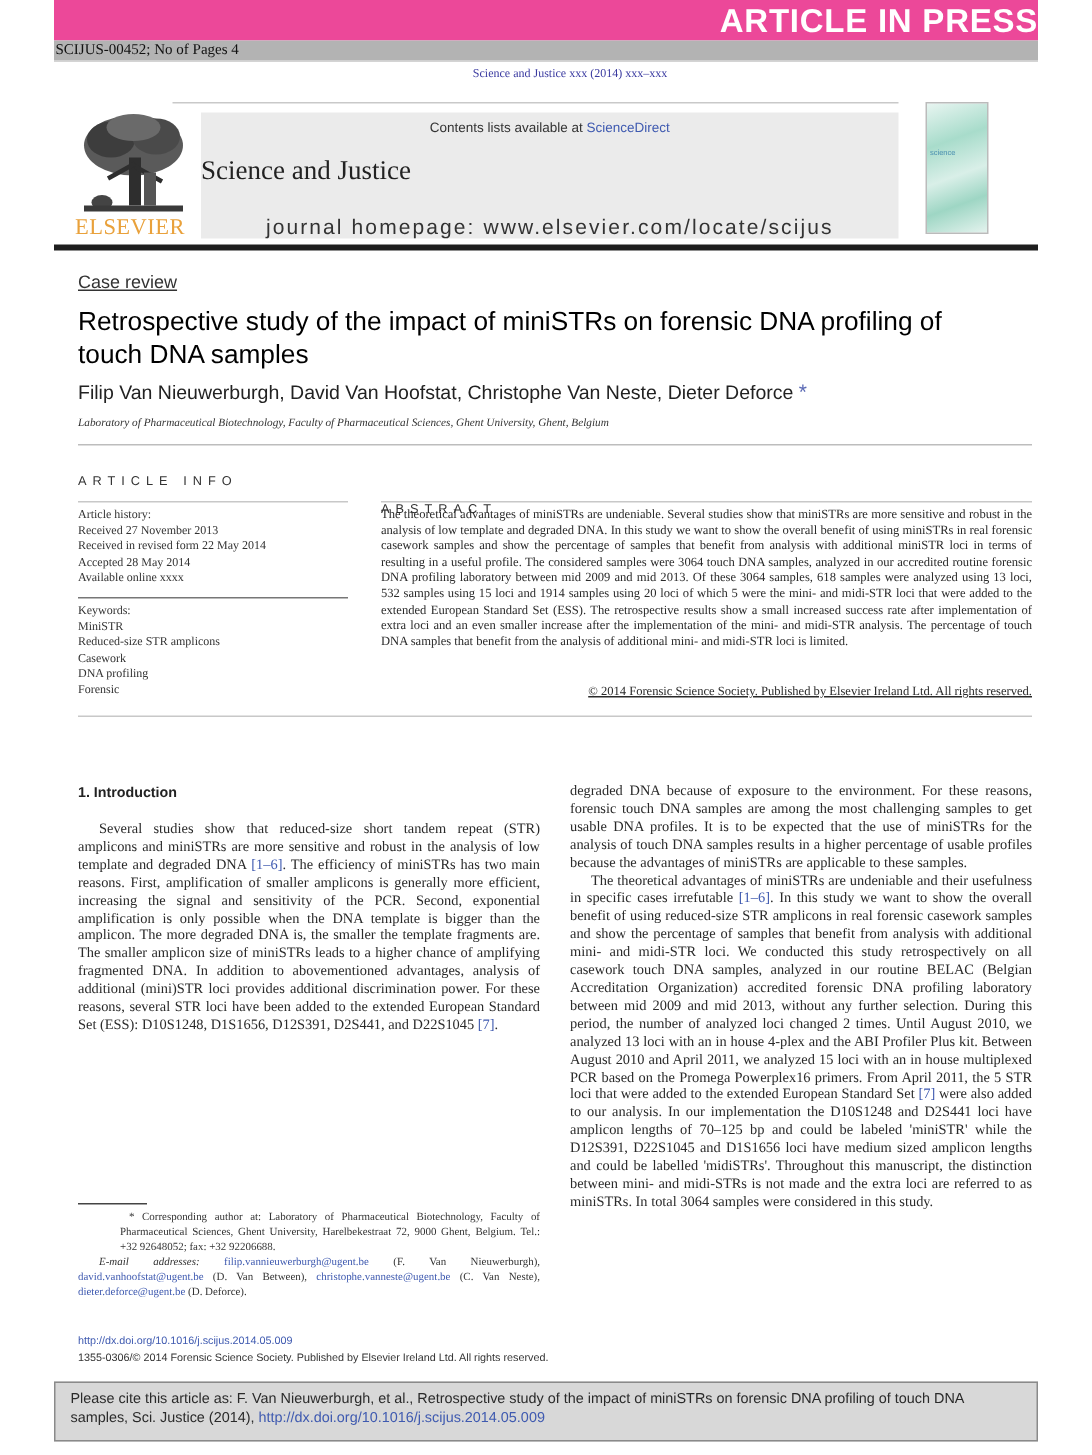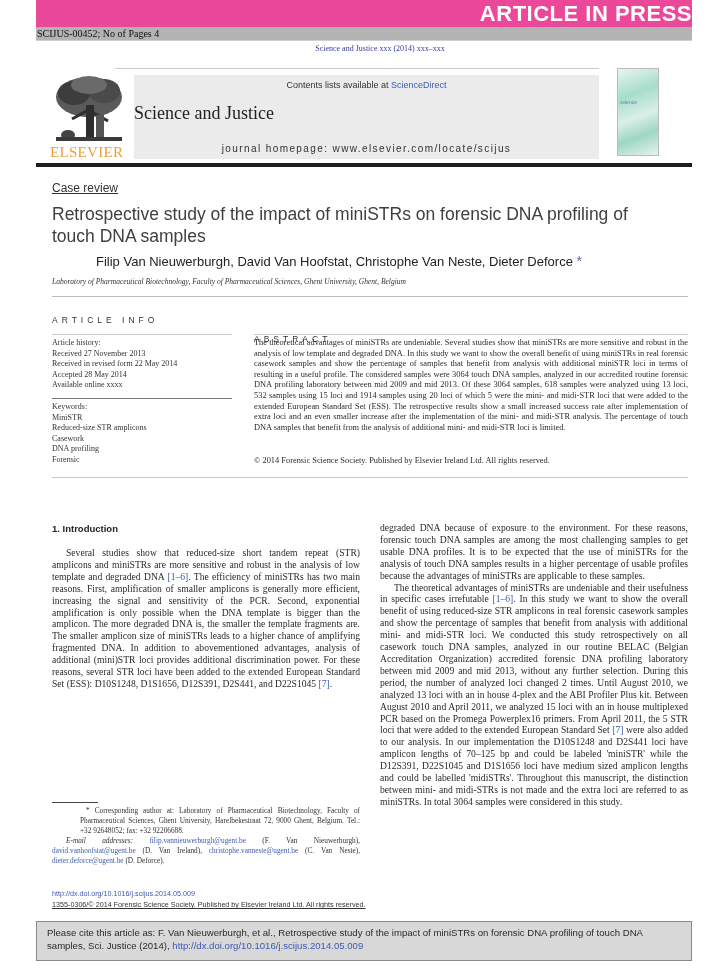--- a/index.html
+++ b/index.html
@@ -19,68 +19,68 @@
   .logo .tree { position: absolute; left: 4px; top: 0; width: 70px; height: 68px; }
   .logo .wordmark { position: absolute; left: 0; top: 69px; width: 78px; text-align: left;
     font-family: "Liberation Serif", serif; font-size: 15px; color: #e9a13b; letter-spacing: 0.3px; }
   .masthead-box { position: absolute; left: 134px; top: 75px; width: 465px; height: 84px; background: #ebebeb; }
   .contents-line { position: absolute; left: 0; width: 100%; top: 5px; text-align: center;
     font-family: "Liberation Sans", sans-serif; font-size: 9px; color: #333; }
   .contents-line a { color: #3f5ab0; text-decoration: none; }
   .journal-name { position: absolute; left: 0; width: 100%; top: 28px; text-align: left;
     font-family: "Liberation Serif", serif; font-size: 18px; color: #222; }
   .homepage-line { position: absolute; left: 0; width: 100%; top: 68px; text-align: center;
-    font-family: "Liberation Sans", sans-serif; font-size: 10px; color: #333; letter-spacing: 1.4px; }
+    font-family: "Liberation Sans", sans-serif; font-size: 14px; color: #333; letter-spacing: 1.4px; }
   .cover { position: absolute; left: 617px; top: 68px; width: 42px; height: 88px; border: 1px solid #bbb;
     background: linear-gradient(160deg, #e8f5f1 0%, #a8dccb 30%, #d9efe8 55%, #9ed6c4 75%, #e4f3ee 100%); }
   .cover .cover-title { position: absolute; left: 2px; top: 30px; font-size: 5px; color: #4a8fb0; font-family: "Liberation Sans", sans-serif; }
   .masthead-rule { position: absolute; left: 36px; top: 163px; width: 656px; height: 4px; background: #1e1e1e; }
 
   .article-type { position: absolute; left: 52px; top: 181px; font-size: 12px; color: #333; font-family: "Liberation Sans", sans-serif; text-decoration: underline; }
-  .title { position: absolute; left: 52px; top: 203px; width: 580px; font-size: 17.5px; line-height: 22px; color: #404040;
+  .title { position: absolute; left: 52px; top: 203px; width: 580px; font-size: 17.5px; line-height: 22px; color: #000000;
     font-family: "Liberation Sans", sans-serif; }
-  .authors { position: absolute; left: 52px; top: 253px; font-size: 13px; color: #222; font-family: "Liberation Sans", sans-serif; margin-left: 44px; }
+  .authors { position: absolute; left: 52px; top: 253px; font-size: 13px; color: #222; font-family: "Liberation Sans", sans-serif; }
   .authors .star { color: #5b6ab5; font-size: 14px; }
   .affiliation { position: absolute; left: 52px; top: 277px; font-size: 7.5px; font-style: italic; color: #333; }
   .rule-top { position: absolute; left: 52px; top: 296px; width: 636px; height: 1px; background: #bdbdbd; }
 
   .section-label { position: absolute; font-family: "Liberation Sans", sans-serif; font-size: 8.5px; letter-spacing: 4px; color: #333; }
   .info-label { left: 52px; top: 315px; }
   .abstract-label { left: 254px; top: 334px; }
   .rule-info { position: absolute; left: 52px; top: 334px; width: 180px; height: 1px; background: #c8c8c8; }
   .rule-abstract { position: absolute; left: 254px; top: 334px; width: 434px; height: 1px; background: #c8c8c8; }
 
   .info-block { position: absolute; left: 52px; width: 180px; font-size: 8px; line-height: 10.5px; color: #333; }
   .info-block .head { }
   .history { top: 338px; }
   .rule-kw { position: absolute; left: 52px; top: 398px; width: 180px; height: 1px; background: #777; }
   .keywords { top: 402px; }
 
   .abstract-text { position: absolute; left: 254px; top: 338px; width: 434px; font-size: 8.4px; line-height: 10.6px;
     color: #2a2a2a; text-align: justify; }
-  .abstract-copy { position: absolute; left: 254px; top: 456px; width: 434px; text-align: left; font-size: 8.4px; color: #2a2a2a; }
+  .abstract-copy { position: absolute; left: 254px; top: 456px; width: 434px; text-align: right; font-size: 8.4px; color: #2a2a2a; text-decoration: underline; }
   .rule-abs-end { position: absolute; left: 52px; top: 477px; width: 636px; height: 1px; background: #c8c8c8; }
 
   .col { position: absolute; width: 308px; font-size: 9.6px; line-height: 11.9px; color: #2a2a2a; text-align: justify; }
   .col-left { left: 52px; }
   .col-right { left: 380px; top: 522px; }
   .sec-heading { position: absolute; left: 52px; top: 523px; font-family: "Liberation Sans", sans-serif; font-weight: bold;
     font-size: 9.5px; color: #222; }
   .col-left.p1 { top: 547px; }
   .col p { text-indent: 14px; }
   .col p.noindent { text-indent: 0; }
   .ref { color: #3f5ab0; }
 
   .fn-rule { position: absolute; left: 52px; top: 802px; width: 46px; height: 1px; background: #444; }
   .footnotes { position: absolute; left: 52px; top: 806px; width: 308px; font-size: 7.3px; line-height: 10px; color: #333; text-align: justify; }
   .footnotes .em { font-style: italic; }
   .footnotes .mail { color: #3f5ab0; }
 
   .doi-line { position: absolute; left: 52px; top: 889px; font-size: 7.2px; color: #3f5ab0; font-family: "Liberation Sans", sans-serif; }
-  .issn-line { position: absolute; left: 52px; top: 900px; font-size: 7.2px; color: #333; font-family: "Liberation Sans", sans-serif; text-decoration: underline; }
+  .issn-line { position: absolute; left: 52px; top: 900px; font-size: 7.2px; color: #333; font-family: "Liberation Sans", sans-serif; }
 
   .cite-box { position: absolute; left: 36px; top: 921px; width: 656px; height: 40px; background: #d8d8d8; border: 1px solid #8a8a8a;
     padding: 5px 10px; font-size: 9.6px; line-height: 12.5px; color: #2a2a2a; font-family: "Liberation Sans", sans-serif; }
   .cite-box .link { color: #3f5ab0; }
 </style>
 </head>
 <body>
 
 <div class="aip-bar">
   <span>ARTICLE IN PRESS</span>
@@ -163,21 +163,21 @@
   <p class="noindent">degraded DNA because of exposure to the environment. For these reasons, forensic touch DNA samples are among the most challenging samples to get usable DNA profiles. It is to be expected that the use of miniSTRs for the analysis of touch DNA samples results in a higher percentage of usable profiles because the advantages of miniSTRs are applicable to these samples.</p>
   <p><span>The theoretical advantages of miniSTRs are undeniable and their usefulness in specific cases irrefutable </span><span class="ref">[1–6]</span><span>. In this study we want to show the overall benefit of using reduced-size STR amplicons in real forensic casework samples and show the percentage of samples that benefit from analysis with additional mini- and midi-STR loci. We conducted this study retrospectively on all casework touch DNA samples, analyzed in our routine BELAC (Belgian Accreditation Organization) accredited forensic DNA profiling laboratory between mid 2009 and mid 2013, without any further selection. During this period, the number of analyzed loci changed 2 times. Until August 2010, we analyzed 13 loci with an in house 4-plex and the ABI Profiler Plus kit. Between August 2010 and April 2011, we analyzed 15 loci with an in house multiplexed PCR based on the Promega Powerplex16 primers. From April 2011, the 5 STR loci that were added to the extended European Standard Set </span><span class="ref">[7]</span><span> were also added to our analysis. In our implementation the D10S1248 and D2S441 loci have amplicon lengths of 70–125 bp and could be labeled 'miniSTR' while the D12S391, D22S1045 and D1S1656 loci have medium sized amplicon lengths and could be labelled 'midiSTRs'. Throughout this manuscript, the distinction between mini- and midi-STRs is not made and the extra loci are referred to as miniSTRs. In total 3064 samples were considered in this study.</span></p>
 </div>
 
 <div class="fn-rule"></div>
 <div class="footnotes">
   <div style="text-indent:6px;margin-left:28px;">* Corresponding author at: Laboratory of Pharmaceutical Biotechnology, Faculty of Pharmaceutical Sciences, Ghent University, Harelbekestraat 72, 9000 Ghent, Belgium. Tel.: +32 92648052; fax: +32 92206688.</div>
   <div style="text-indent:14px;">
     <span class="em">E-mail addresses:</span>
     <span class="mail">filip.vannieuwerburgh@ugent.be</span><span> (F. Van Nieuwerburgh),</span>
-    <span class="mail">david.vanhoofstat@ugent.be</span><span> (D. Van Ireland), </span><span class="mail">christophe.vanneste@ugent.be</span><span> (C. Van Neste), </span><span class="mail">dieter.deforce@ugent.be</span><span> (D. Deforce).</span>
+    <span class="mail">david.vanhoofstat@ugent.be</span><span> (D. Van Between), </span><span class="mail">christophe.vanneste@ugent.be</span><span> (C. Van Neste), </span><span class="mail">dieter.deforce@ugent.be</span><span> (D. Deforce).</span>
   </div>
 </div>
 
 <div class="doi-line">http://dx.doi.org/10.1016/j.scijus.2014.05.009</div>
 <div class="issn-line">1355-0306/© 2014 Forensic Science Society. Published by Elsevier Ireland Ltd. All rights reserved.</div>
 
 <div class="cite-box">
   <span>Please cite this article as: F. Van Nieuwerburgh, et al., Retrospective study of the impact of miniSTRs on forensic DNA profiling of touch DNA samples, Sci. Justice (2014), </span><span class="link">http://dx.doi.org/10.1016/j.scijus.2014.05.009</span>
 </div>
 

